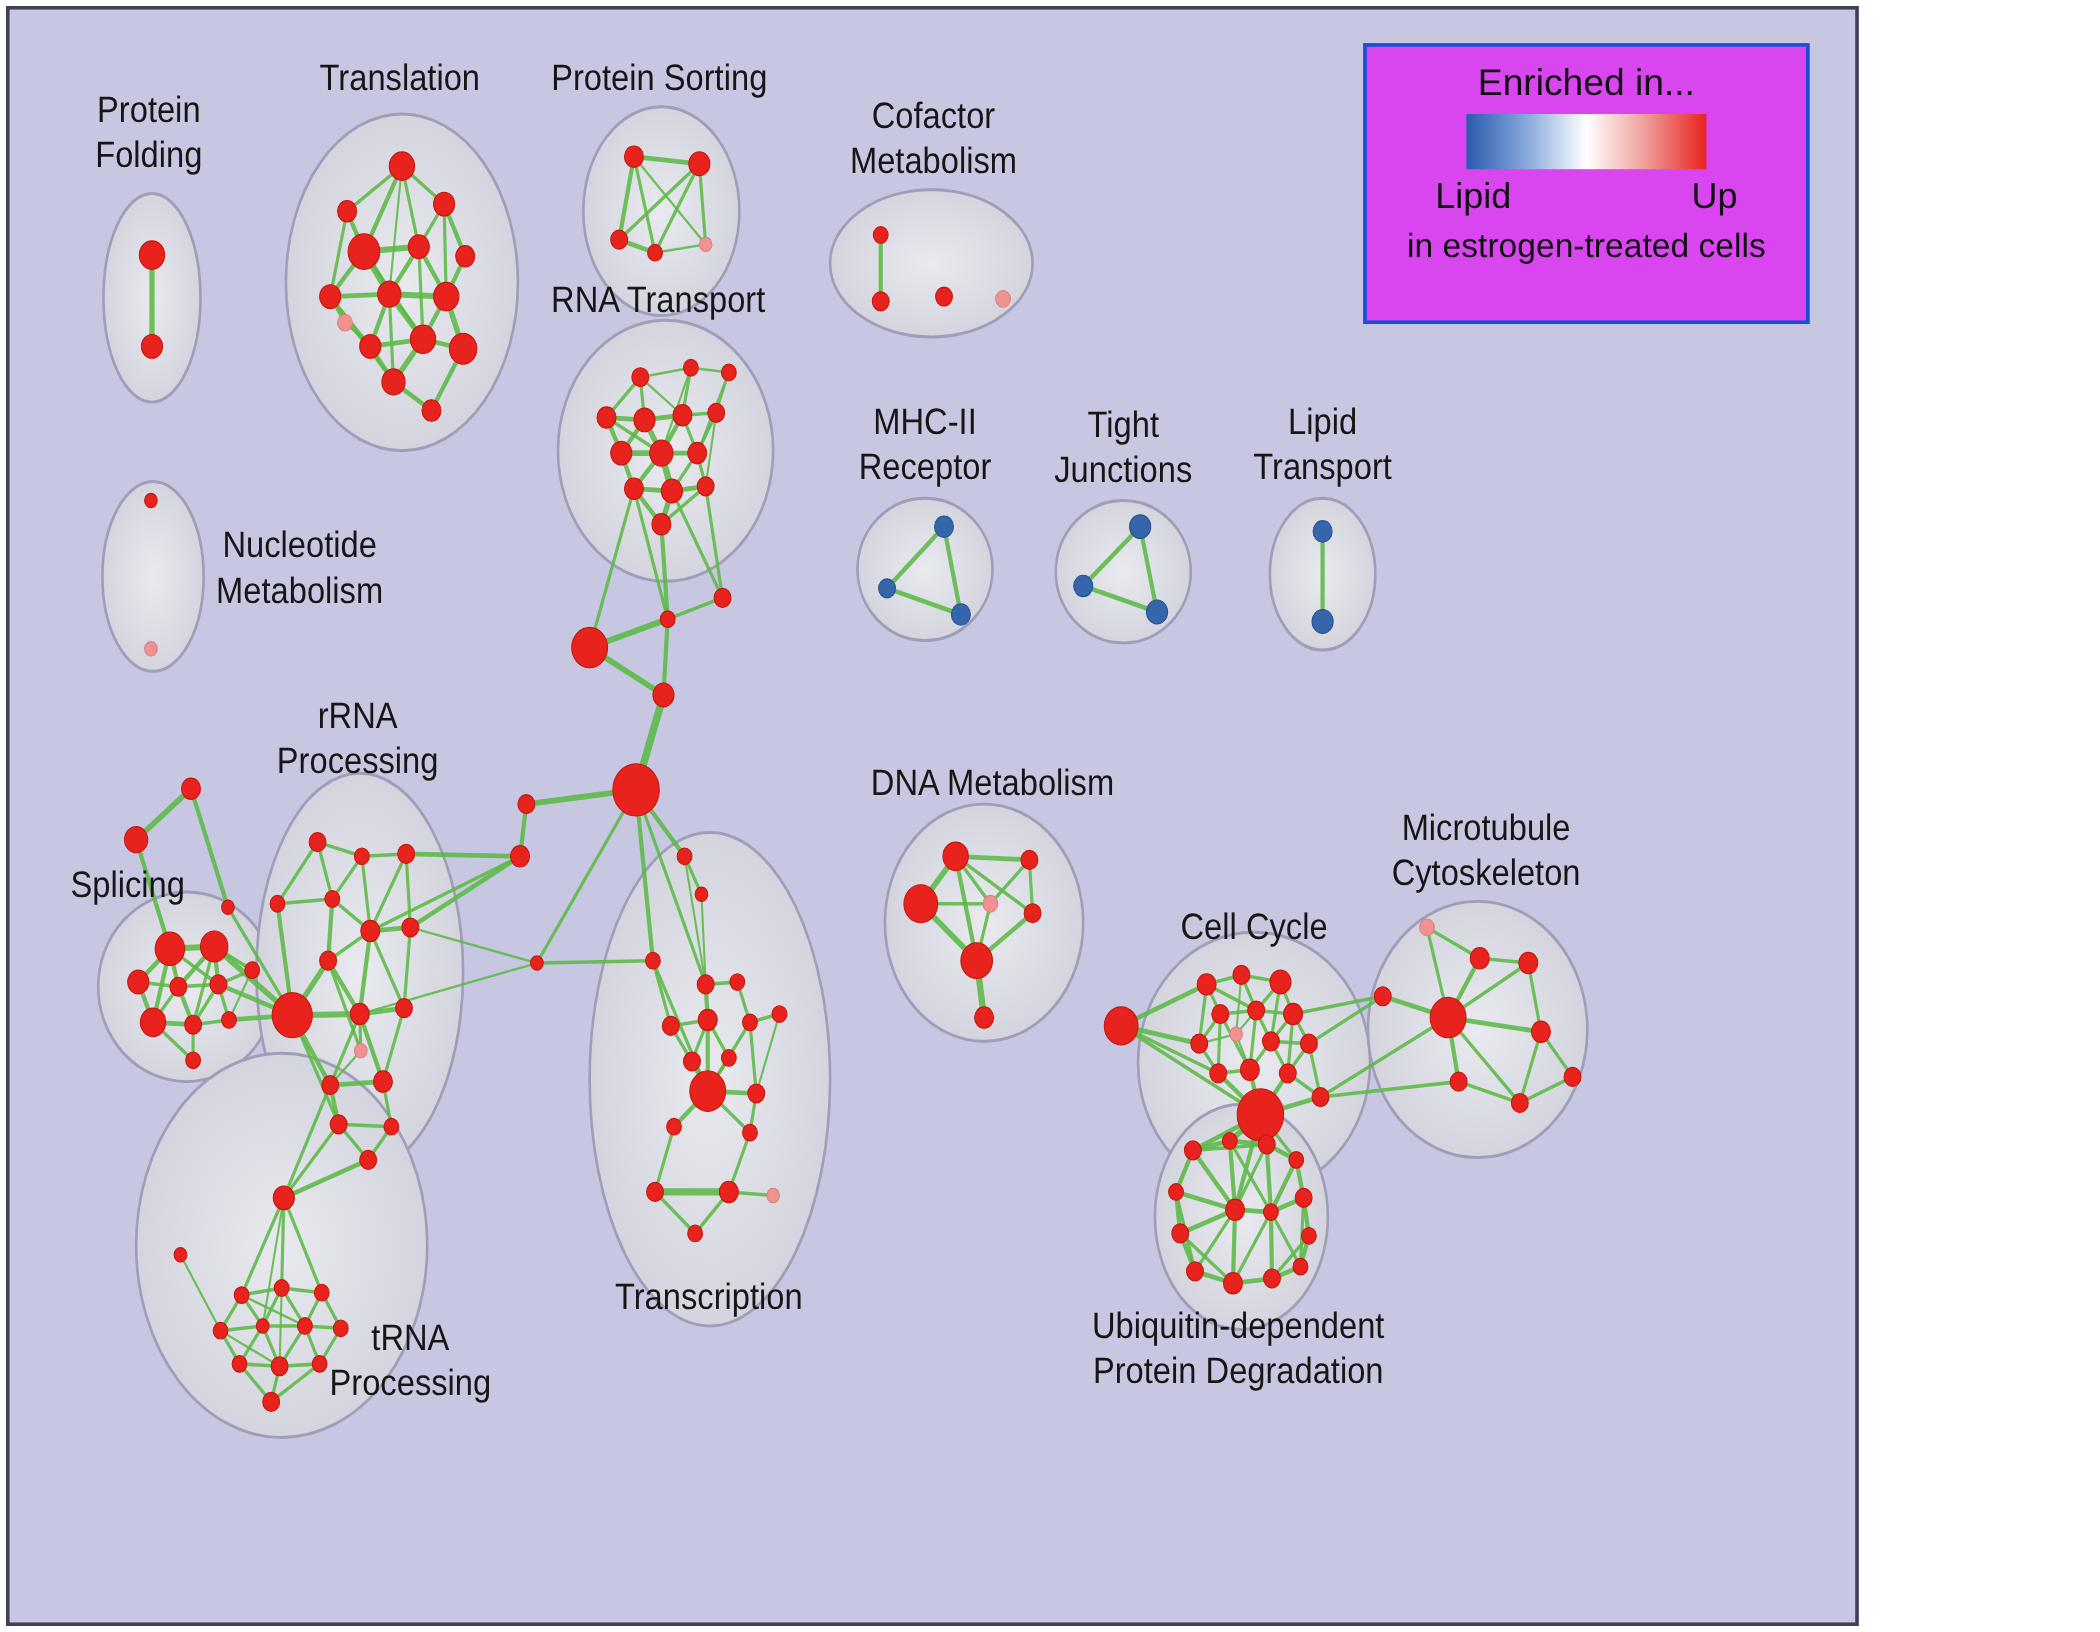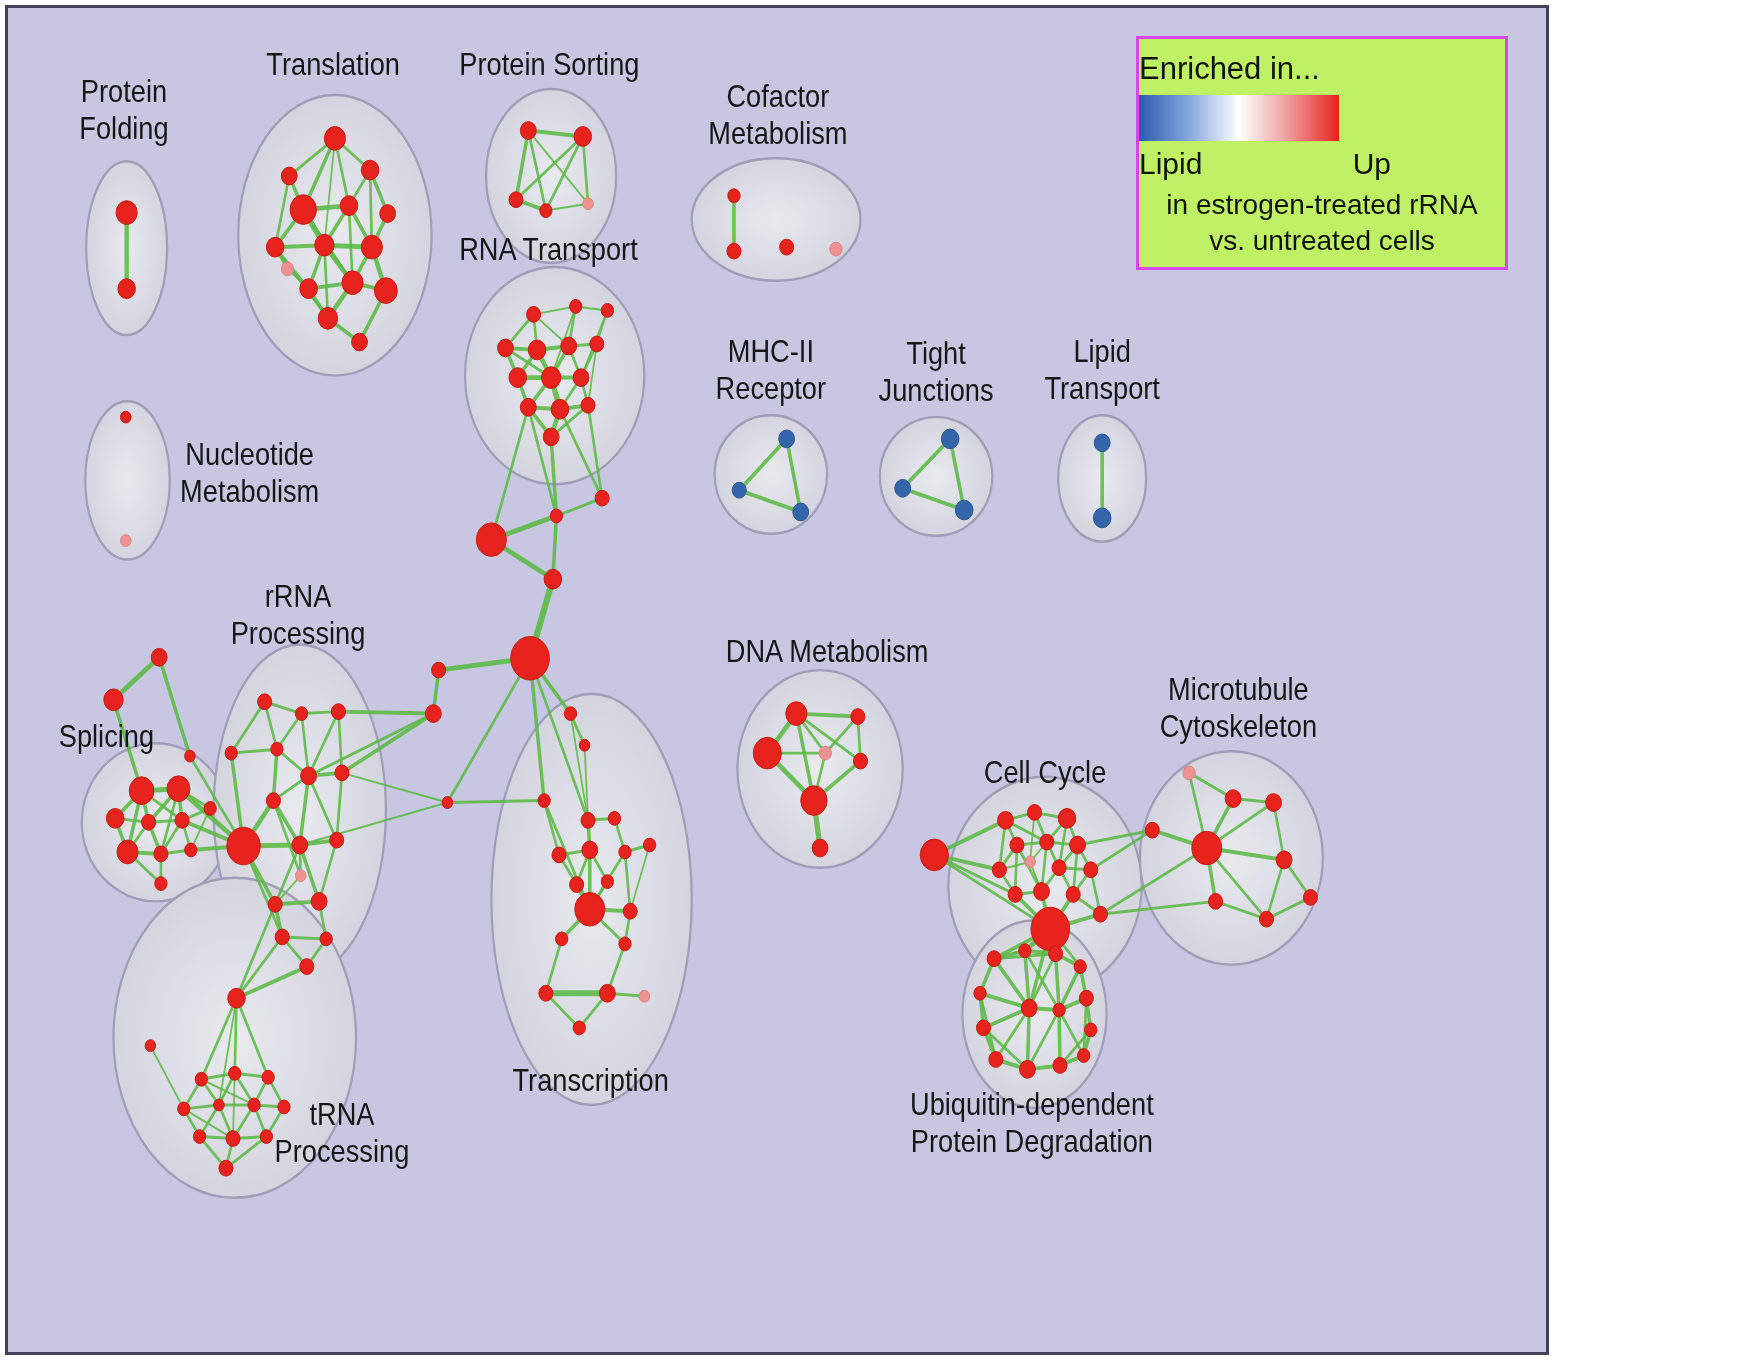--- a/index.html
+++ b/index.html
@@ -1,21 +1,21 @@
 <!DOCTYPE html>
 <html><head>
 <meta charset="utf-8">
 <style>
   html,body{margin:0;padding:0;background:#ffffff;}
   .frame{width:1554px;height:1360px;box-sizing:border-box;background:#ffffff;padding:5px;position:relative;font-family:"Liberation Sans",sans-serif;}
   .canvas{width:100%;height:100%;box-sizing:border-box;border:3px solid #40405a;background:#c7c7e1;position:relative;overflow:hidden;}
   svg.net{position:absolute;inset:0;width:100%;height:100%;}
   svg.net text{font-family:"Liberation Sans",sans-serif;font-size:31px;fill:#161616;}
   .legend{position:absolute;left:1128px;top:28px;width:372px;height:234px;box-sizing:border-box;
-    border:3px solid #d946ef;background:#bef264;display:flex;flex-direction:column;color:#111;}
+    border:3px solid #1d4ed8;background:#d946ef;display:flex;flex-direction:column;align-items:center;color:#111;}
   .legend-title{font-size:31px;margin-top:12px;}
   .legend-bar{width:200px;height:46px;margin-top:8px;
     background:linear-gradient(90deg,#2b5bad 0%,#86a8dc 25%,#ffffff 50%,#efa9a5 72%,#e8231e 100%);}
   .legend-row{width:252px;display:flex;justify-content:space-between;font-size:30px;margin-top:6px;}
   .legend-note{font-size:28px;line-height:1.28;text-align:center;margin-top:6px;}
 </style>
 </head>
 <body>
 
 <div class="frame">
@@ -588,19 +588,18 @@
     </svg>
 
     <div class="legend">
       <div class="legend-title">Enriched in...</div>
       <div class="legend-bar"></div>
       <div class="legend-row">
         <span>Lipid</span>
         <span>Up</span>
       </div>
       <div class="legend-note">
-        <div>in estrogen-treated rRNA</div>
-        <div>vs. untreated cells</div>
+        <div>in estrogen-treated cells</div>
       </div>
     </div>
 
   </div>
 </div>
 
 </body></html>

